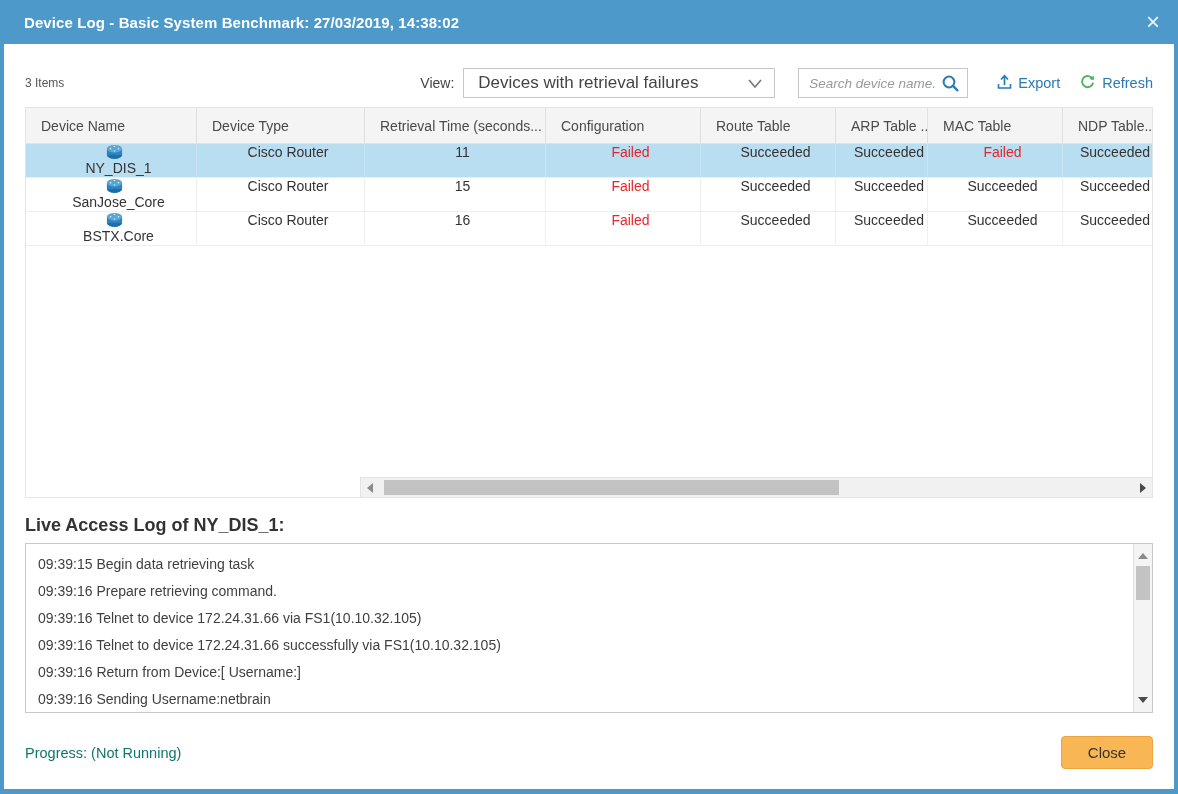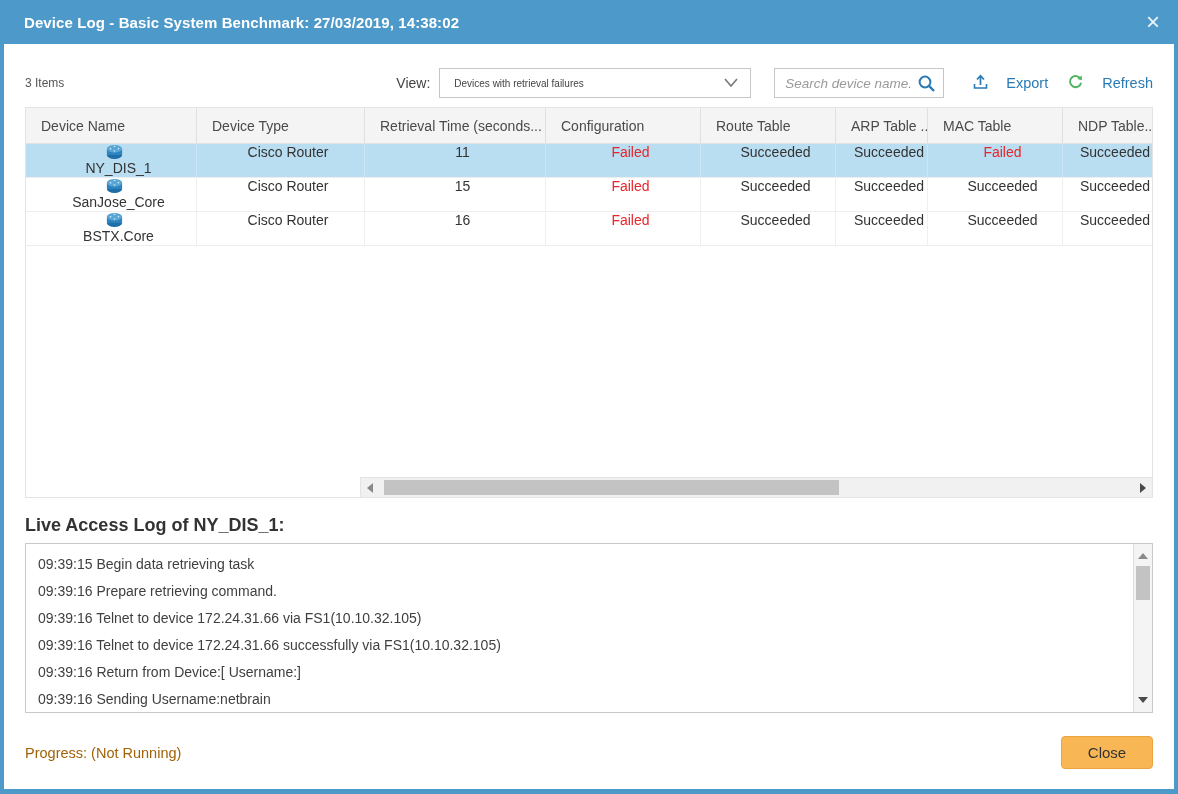--- a/index.html
+++ b/index.html
@@ -11,27 +11,27 @@
   .titlebar .title { color:#ffffff; font-size:15px; font-weight:600; letter-spacing:.1px; }
   .titlebar .close-x { margin-left:auto; color:#eaf4fa; font-size:24px; line-height:1; cursor:pointer; font-weight:400; }
 
   .dlg-body { position:absolute; top:44px; left:4px; right:4px; bottom:5px; background:#ffffff; overflow:hidden; }
 
   
   .toolbar { display:flex; align-items:center; height:30px; margin:24px 21px 0 21px; }
   .items-count { font-size:12px; color:#555; }
   .toolbar-right { margin-left:auto; display:flex; align-items:center; }
   .view-label { font-size:14px; color:#444; margin-right:9px; }
-  .view-select { width:312px; height:30px; border:1px solid #c6c6c6; display:flex; align-items:center; padding:0 12px 0 14px; font-size:10px; color:#444; background:#fff; cursor:pointer; }
+  .view-select { width:312px; height:30px; border:1px solid #c6c6c6; display:flex; align-items:center; padding:0 12px 0 14px; font-size:17px; color:#444; background:#fff; cursor:pointer; }
   .view-select .chevron { margin-left:auto; }
   .searchbox { position:relative; width:170px; height:30px; border:1px solid #c6c6c6; margin-left:23px; background:#fff; }
   .searchbox input { width:136px; height:28px; border:none; outline:none; padding:0 0 0 10px; font-family:"Liberation Sans",sans-serif; font-size:13.5px; font-style:italic; color:#555; }
   .searchbox input::placeholder { color:#9a9a9a; font-style:italic; }
   .searchbox .mag { position:absolute; right:7px; top:5px; }
-  .link-btn { display:flex; align-items:center; gap:18px; color:#2a7ab5; font-size:14.5px; cursor:pointer; }
+  .link-btn { display:flex; align-items:center; gap:6px; color:#2a7ab5; font-size:14.5px; cursor:pointer; }
   .export-btn { margin-left:29px; }
   .refresh-btn { margin-left:19px; }
 
   
   .grid { position:relative; margin:9px 21px 16px 21px; height:391px; border:1px solid #e4e4e4; background:#fff; }
   .ghead { display:flex; height:36px; background:#f4f4f4; border-bottom:1px solid #e2e2e2; }
   .hcell { display:flex; align-items:center; padding-left:15px; font-size:14px; color:#4a4a4a; border-right:1px solid #e0e0e0; overflow:hidden; white-space:nowrap; }
   .grow { display:flex; height:34px; border-bottom:1px solid #eeeeee; background:#fff; cursor:pointer; }
   .grow.selected { background:#b9ddf1; }
   .cell { display:flex; align-items:center; padding-left:15px; font-size:14px; color:#333; border-right:1px solid #efefef; overflow:hidden; white-space:nowrap;flex-direction:column; }
@@ -53,21 +53,21 @@
   .logbox { position:relative; margin:7px 21px 0 21px; height:170px; border:1px solid #c9c9c9; background:#fff; overflow:hidden; }
   .log-lines { padding:7px 32px 0 12px; }
   .log-line { height:27px; line-height:27px; font-size:14px; color:#3f3f3f; white-space:nowrap; }
   .vscroll { position:absolute; top:0; right:0; bottom:0; width:19px; background:#f4f4f4; border-left:1px solid #dedede; }
   .vscroll .thumb { position:absolute; top:22px; left:2px; right:2px; height:34px; background:#c3c3c3; }
   .arr-up { left:4px; top:9px; border-left:5px solid transparent; border-right:5px solid transparent; border-bottom:6px solid #8a8a8a; }
   .arr-down { left:4px; bottom:9px; border-left:5px solid transparent; border-right:5px solid transparent; border-top:6px solid #4a4a4a; }
 
   
   .footer { display:flex; align-items:center; margin:23px 21px 0 21px; }
-  .progress { font-size:14.5px; color:#a16207; }
+  .progress { font-size:14.5px; color:#0f766e; }
   .close-btn { margin-left:auto; width:92px; height:33px; background:#f9b655; border:1px solid #eda43e; border-radius:4px; font-family:"Liberation Sans",sans-serif; font-size:15px; color:#333; cursor:pointer; }
 </style>
 </head>
 <body>
 
 <div class="dialog">
   <div class="titlebar">
     <span class="title">Device Log - Basic System Benchmark: 27/03/2019, 14:38:02</span>
     <span class="close-x">×</span>
   </div>

